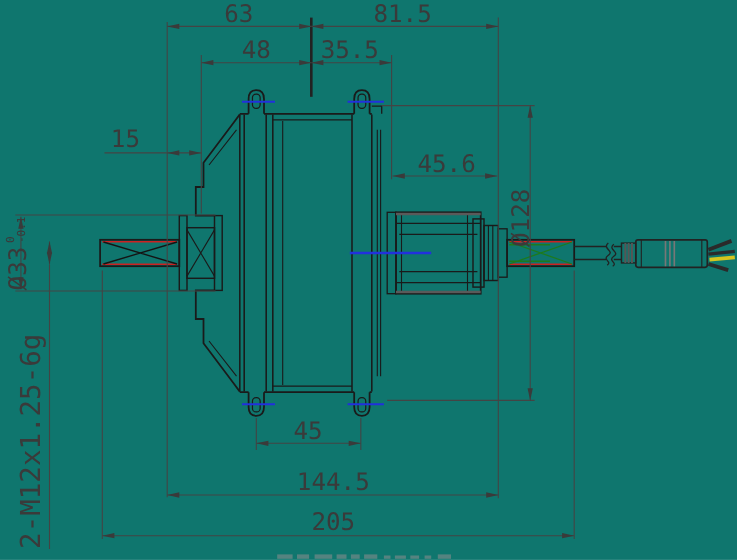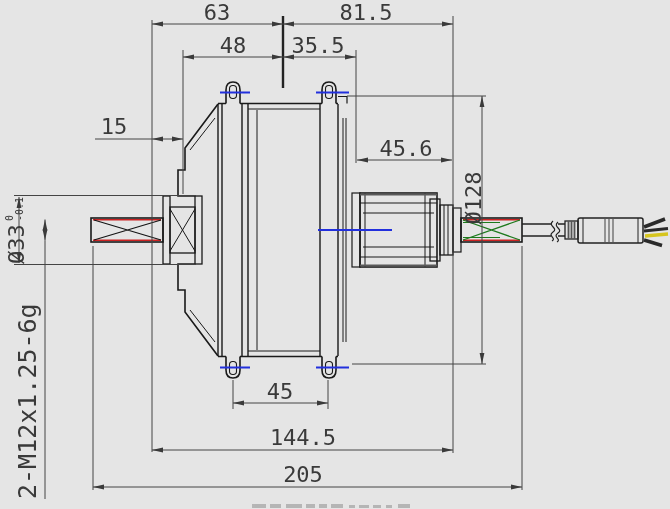--- a/index.html
+++ b/index.html
@@ -1,16 +1,16 @@
 <!DOCTYPE html>
 <html><head>
 <meta charset="utf-8">
 <style>
   html,body{margin:0;padding:0;background:#ffffff;}
-  .canvas{position:relative;width:670px;height:509px;background:#e5e5e5;overflow:hidden;
+  .canvas{position:relative;width:670px;height:509px;background:#0f766e;overflow:hidden;
           font-family:"DejaVu Sans Mono", monospace;}
   svg{position:absolute;left:0;top:0;}
   text{fill:#3a3a3a;font-family:"DejaVu Sans Mono", monospace;}
   .dim-label{font-size:22px;}
   .dim-label-small{font-size:10px;}
   .thread-label{font-size:25px;}
 </style>
 </head>
 <body>
 

